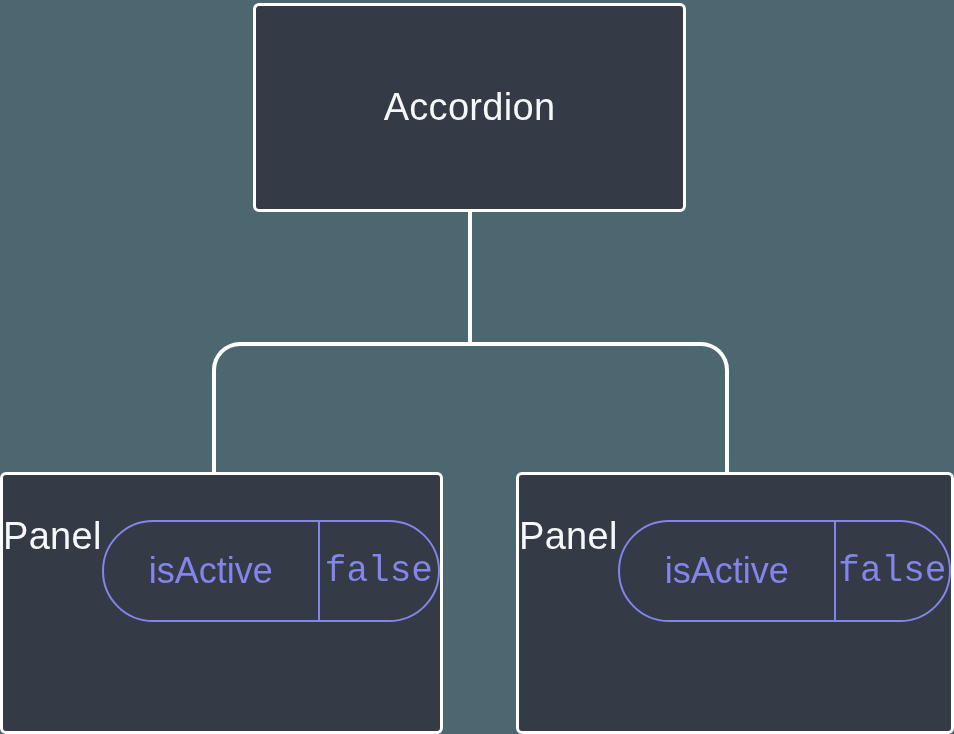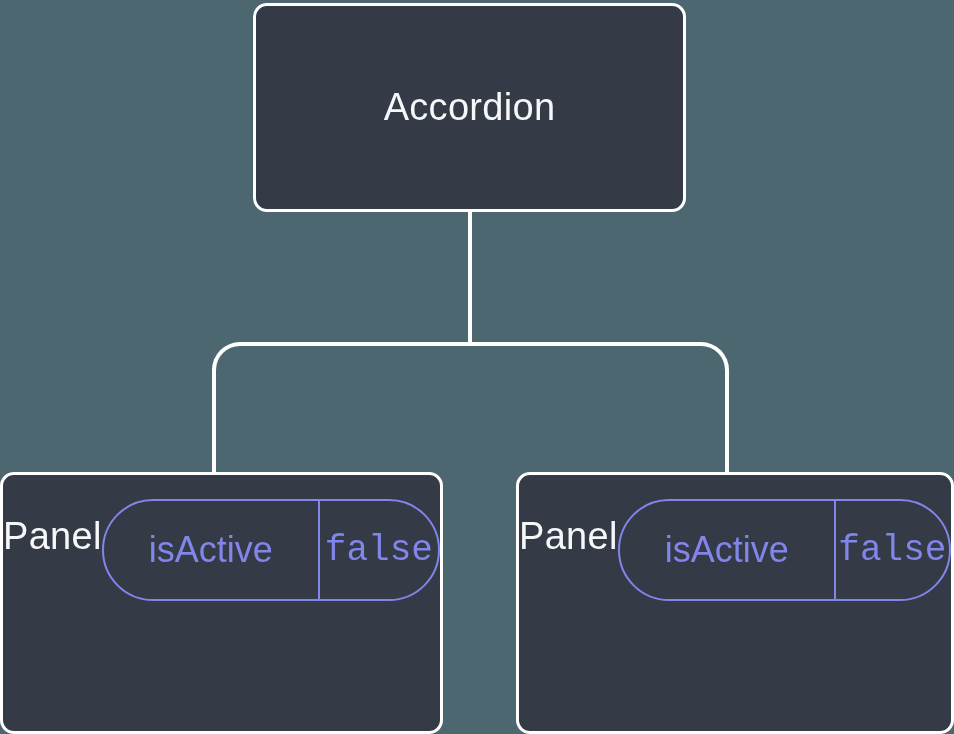--- a/index.html
+++ b/index.html
@@ -43,21 +43,21 @@
     border-bottom: none;
     border-radius: 28px 28px 0 0;
     background: transparent;
   }
 
   
   .node {
     position: absolute;
     background: var(--node-fill);
     border: 3px solid var(--node-border);
-    border-radius: 14px;
+    border-radius: 6px;
     color: var(--node-text);
   }
   .node-label {
     font-size: 38px;
     font-weight: 500;
     letter-spacing: 0.3px;
     color: var(--node-text);
   }
   .root-node {
     left: 253px;
@@ -75,21 +75,21 @@
     display: flex;
     flex-direction: row;
     align-items: flex-start;
   }
   .panel-node .node-label { margin-top: 40px; }
   .panel-left  { left: 0; }
   .panel-right { left: 516px; width: 438px; }
 
   
   .state-pill {
-    margin-top: 24px;
+    margin-top: 45px;
     width: 368px;
     height: 102px;
     border: 2px solid var(--state-accent);
     border-radius: 51px;
     display: flex;
     align-items: stretch;
     color: var(--state-accent);
     font-size: 36px;
   }
   .state-cell {

